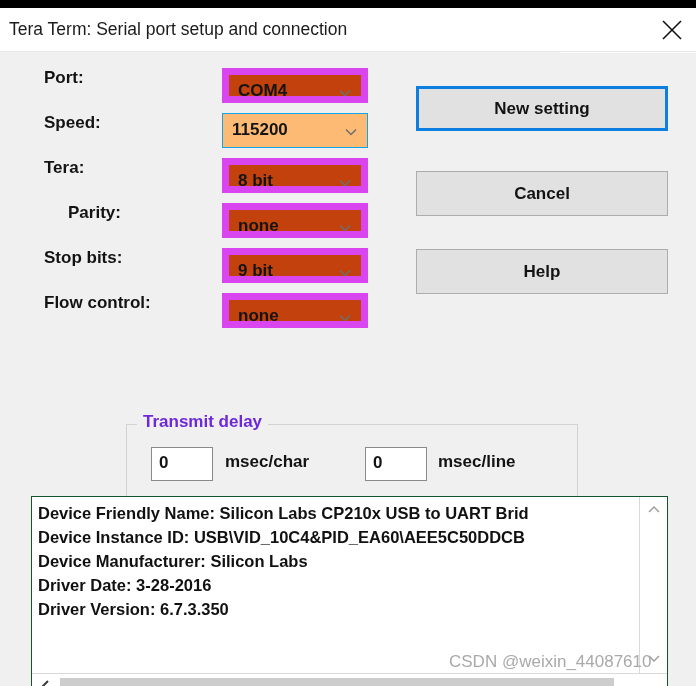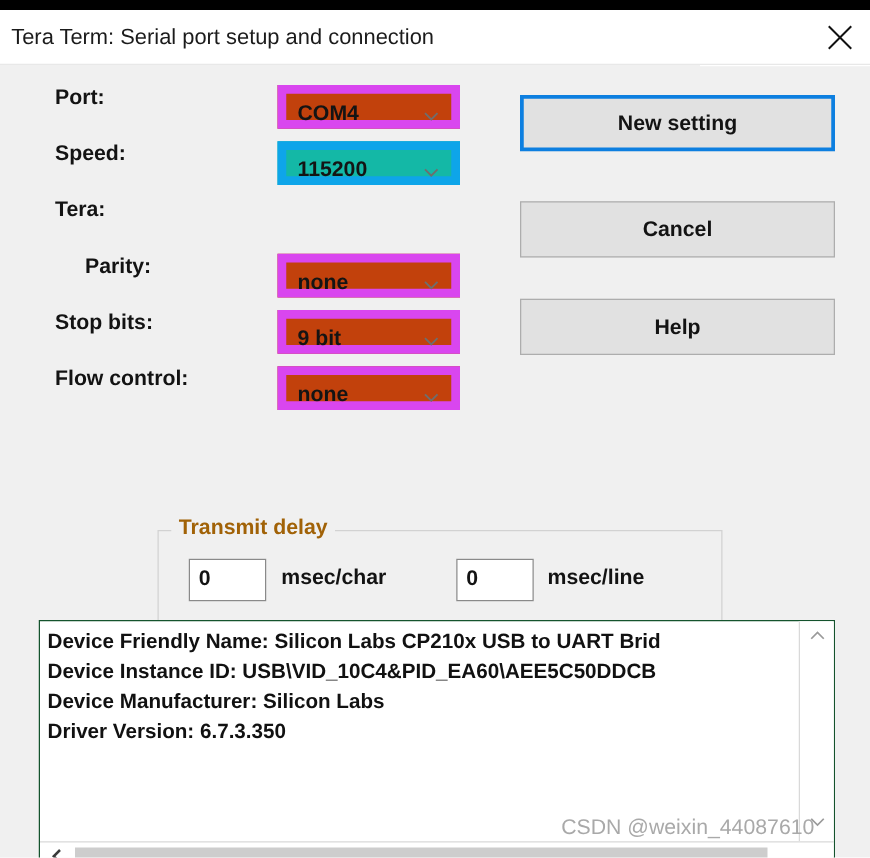--- a/index.html
+++ b/index.html
@@ -85,22 +85,22 @@
   .combo {
     position: absolute;
     left: 222px;
     width: 146px;
     height: 35px;
     box-sizing: border-box;
     border: 7px solid #d946ef;
     background: #c2410c;
   }
   .combo.editable {
-    background: #14b8a6;
-    border: 7px solid #0ea5e9;
+    background: #fdba74;
+    border: 1px solid #0ea5e9;
   }
   .combo-value {
     position: absolute;
     left: 9px;
     top: 6px;
     font-size: 17px;
     font-weight: bold;
     color: #141414;
     white-space: nowrap;
     font-family: "Liberation Sans", sans-serif;
@@ -123,20 +123,21 @@
     box-sizing: border-box;
     background: #e1e1e1;
     border: 1px solid #adadad;
     display: flex;
     align-items: center;
     justify-content: center;
     font-size: 17px;
     font-weight: bold;
     color: #131313;
     font-family: "Liberation Sans", sans-serif;
+    margin-top: 10px;
   }
   .push-button.focused {
     border: 3px solid #0d7fe0;
   }
 
   
   #transmit-delay-group {
     position: absolute;
     left: 126px;
     top: 371px;
@@ -146,21 +147,21 @@
     border: 1px solid #d2d2d2;
   }
   #transmit-delay-legend {
     position: absolute;
     left: 137px;
     top: 359px;
     padding: 0 6px;
     background: #f0f0f0;
     font-size: 17px;
     font-weight: bold;
-    color: #a16207;
+    color: #6d28d9;
     white-space: nowrap;
     font-family: "Liberation Sans", sans-serif;
   }
   .delay-input {
     position: absolute;
     top: 394px;
     width: 62px;
     height: 34px;
     box-sizing: border-box;
     background: #ffffff;
@@ -324,20 +325,28 @@
 
     <div class="combo editable" style="top:60px;">
       <span class="combo-value">115200</span>
       <span class="combo-arrow">
         <svg width="14" height="14" viewBox="0 0 14 14">
             <polyline points="2,4.5 7,9.5 12,4.5" fill="none" stroke="#6e6e6e" stroke-width="1.5"></polyline>
           </svg>
       </span>
     </div>
 
+    <div class="combo" style="top:105px;">
+      <span class="combo-value">8 bit</span>
+      <span class="combo-arrow">
+        <svg width="14" height="14" viewBox="0 0 14 14">
+            <polyline points="2,4.5 7,9.5 12,4.5" fill="none" stroke="#6e6e6e" stroke-width="1.5"></polyline>
+          </svg>
+      </span>
+    </div>
 
     <div class="combo" style="top:150px;">
       <span class="combo-value">none</span>
       <span class="combo-arrow">
         <svg width="14" height="14" viewBox="0 0 14 14">
             <polyline points="2,4.5 7,9.5 12,4.5" fill="none" stroke="#6e6e6e" stroke-width="1.5"></polyline>
           </svg>
       </span>
     </div>
 
@@ -377,20 +386,21 @@
     <div class="delay-unit" style="left:438px;">msec/line</div>
 
   </div>
 
   <div id="device-info-box">
 
     <div id="device-info-list">
       <div class="device-line">Device Friendly Name: Silicon Labs CP210x USB to UART Brid</div>
       <div class="device-line">Device Instance ID: USB\VID_10C4&amp;PID_EA60\AEE5C50DDCB</div>
       <div class="device-line">Device Manufacturer: Silicon Labs</div>
+      <div class="device-line">Driver Date: 3-28-2016</div>
       <div class="device-line">Driver Version: 6.7.3.350</div>
     </div>
 
     <div id="vscrollbar">
       <div id="vscroll-up">
         <span>
           <svg width="14" height="12" viewBox="0 0 14 12">
               <polyline points="2,8 7,3 12,8" fill="none" stroke="#9a9a9a" stroke-width="1.4"></polyline>
             </svg>
         </span>

